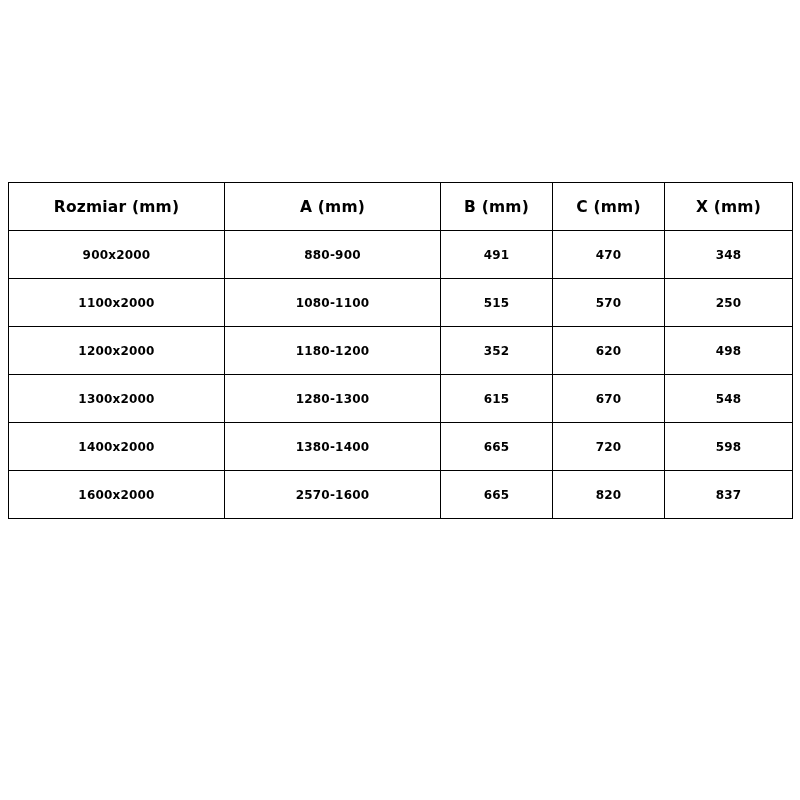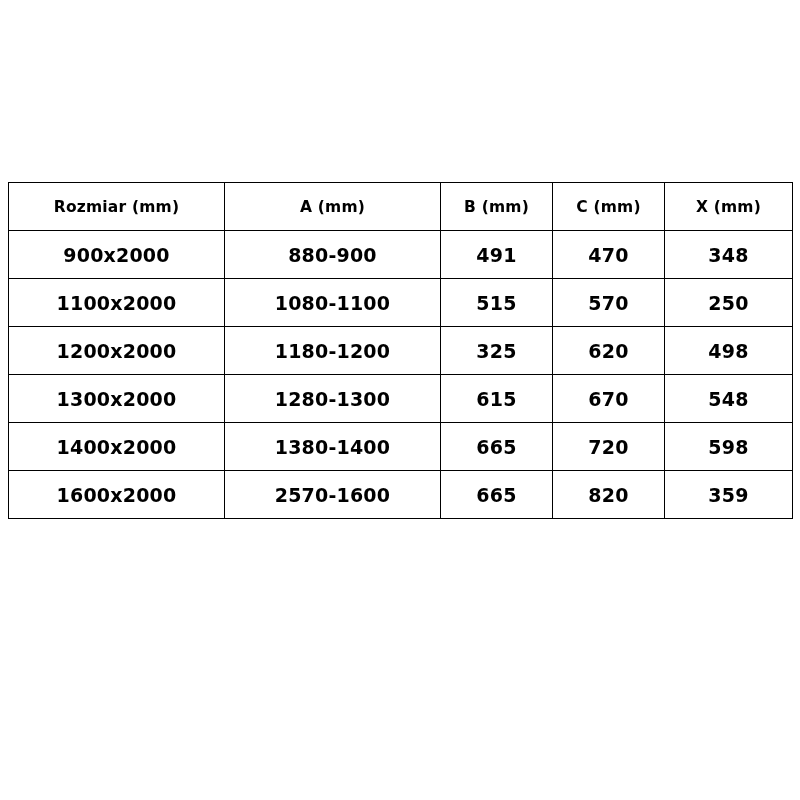--- a/index.html
+++ b/index.html
@@ -30,21 +30,21 @@
   table.spec {
     border-collapse: collapse;
     width: 784px;
     table-layout: fixed;
   }
   table.spec th,
   table.spec td {
     border: 1px solid #000000;
     text-align: center;
     vertical-align: middle;
-    font-size: 19px;
+    font-size: 12px;
     font-weight: bold;
     height: 48px;
     padding: 0 4px;
     box-sizing: border-box;
     letter-spacing: 0.2px;
   }
   table.spec th {
     font-size: 15.5px;
   }
   
@@ -87,21 +87,21 @@
         <tr>
           <td>1100x2000</td>
           <td>1080-1100</td>
           <td>515</td>
           <td>570</td>
           <td>250</td>
         </tr>
         <tr>
           <td>1200x2000</td>
           <td>1180-1200</td>
-          <td>325</td>
+          <td>352</td>
           <td>620</td>
           <td>498</td>
         </tr>
         <tr>
           <td>1300x2000</td>
           <td>1280-1300</td>
           <td>615</td>
           <td>670</td>
           <td>548</td>
         </tr>
@@ -110,18 +110,18 @@
           <td>1380-1400</td>
           <td>665</td>
           <td>720</td>
           <td>598</td>
         </tr>
         <tr>
           <td>1600x2000</td>
           <td>2570-1600</td>
           <td>665</td>
           <td>820</td>
-          <td>359</td>
+          <td>837</td>
         </tr>
       </tbody>
     </table>
   </div>
 </div>
 
 </body></html>

